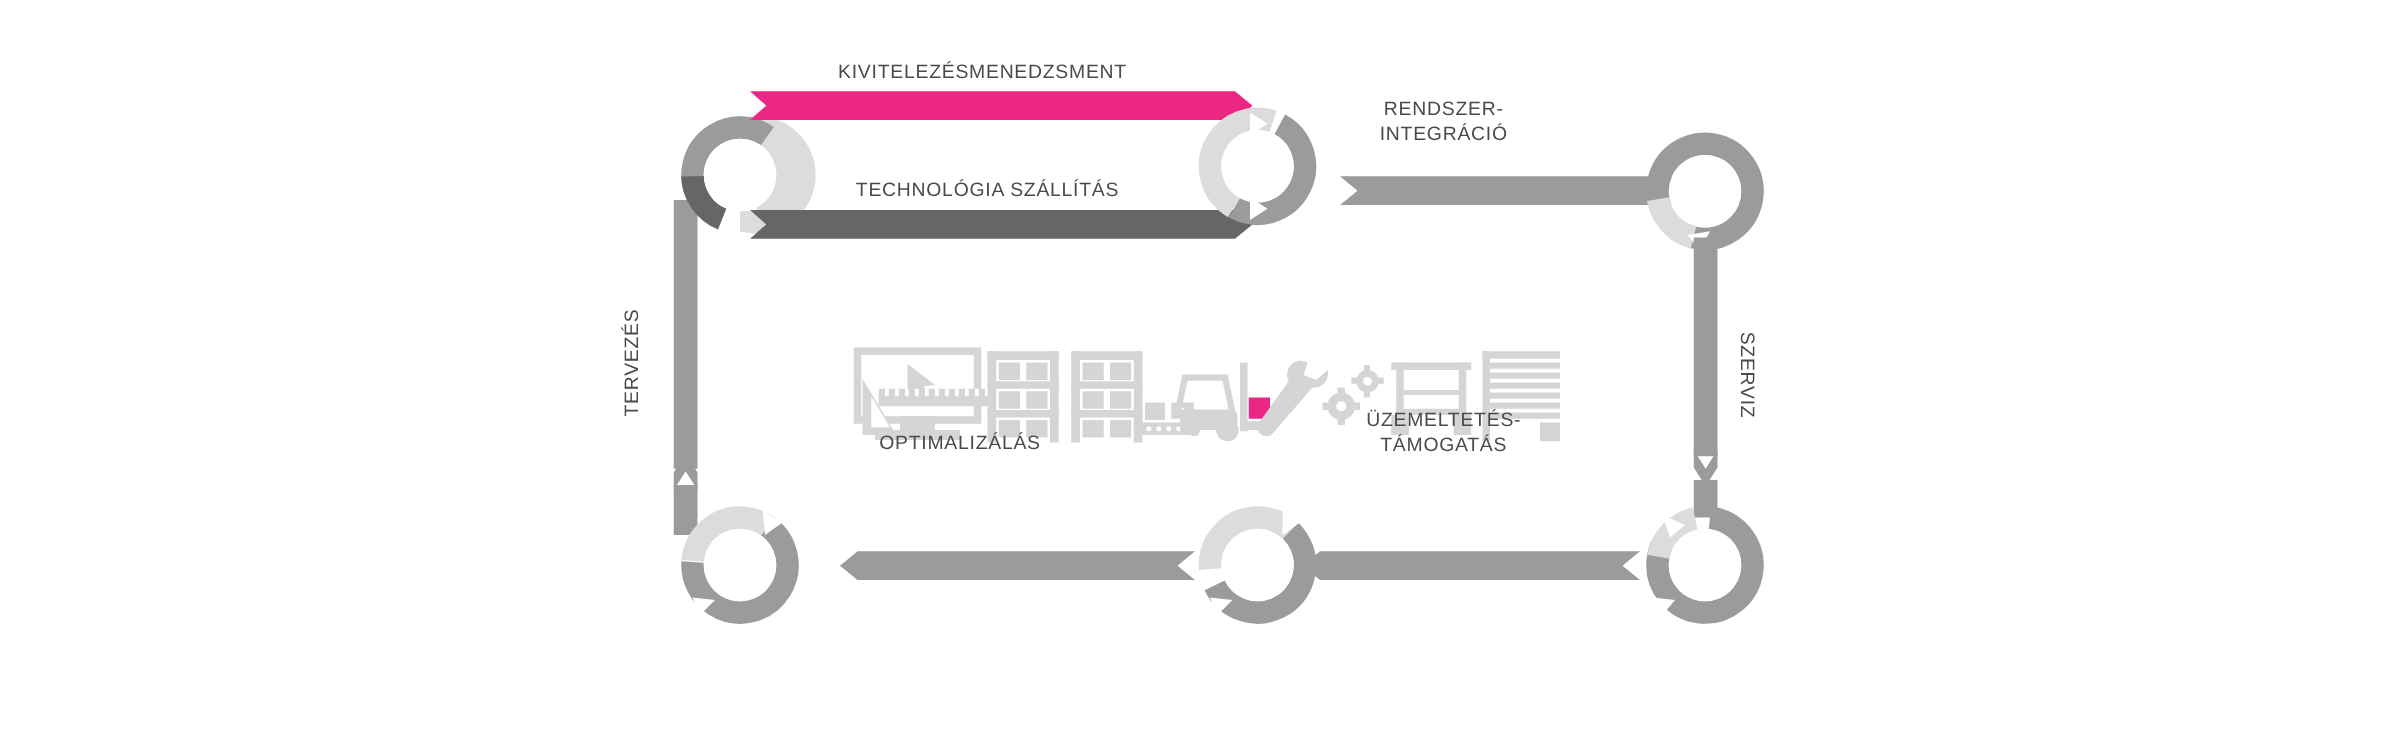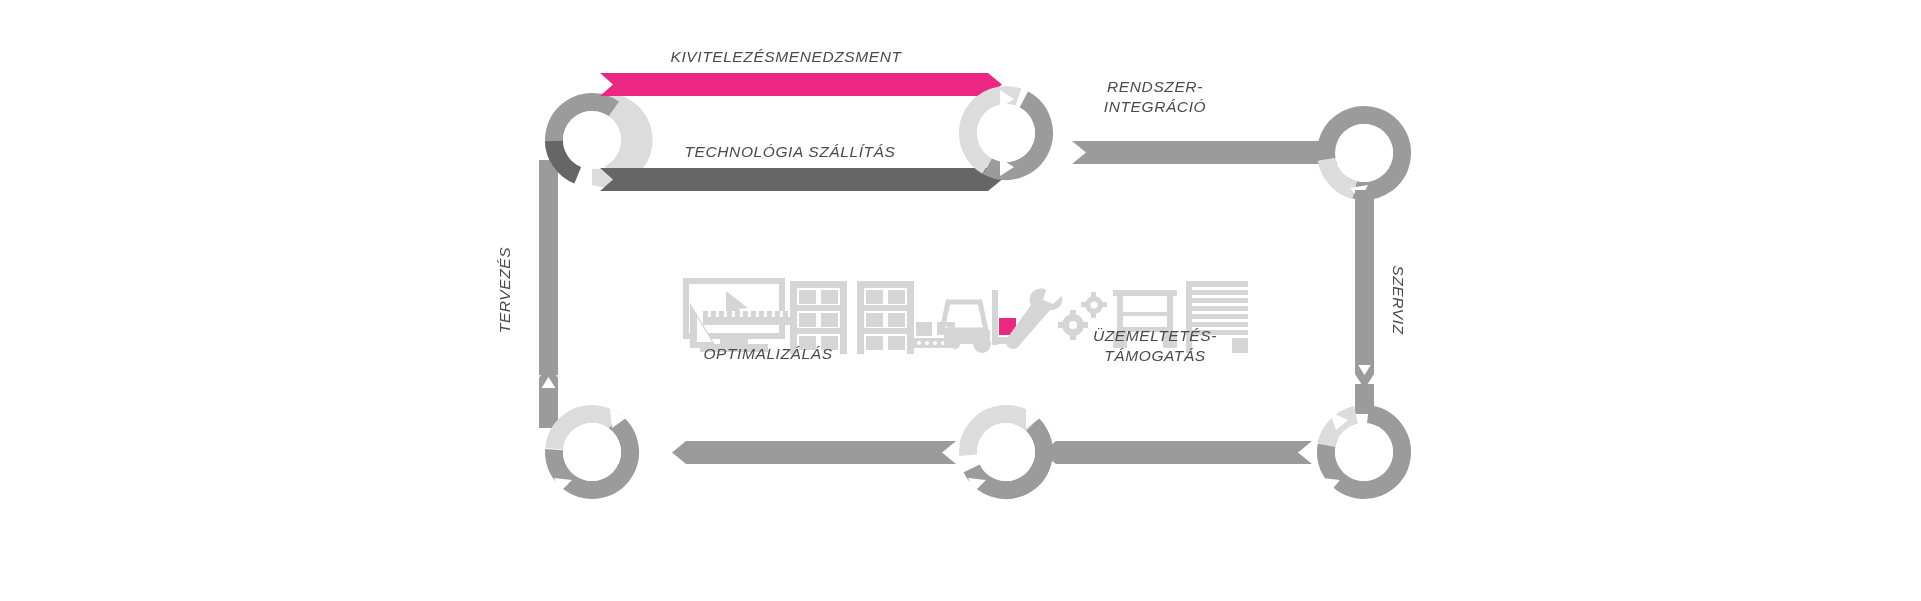--- a/index.html
+++ b/index.html
@@ -11,21 +11,20 @@
     width: 1921px;
     height: 601px;
     overflow: hidden;
     font-family: "Liberation Sans", sans-serif;
   }
   #stage {
     position: relative;
     width: 1921px;
     height: 601px;
     background: #ffffff;
-    font-style: italic;
   }
   svg#diagram {
     position: absolute;
     left: 0;
     top: 0;
     width: 1921px;
     height: 601px;
     display: block;
   }
   .lbl {

